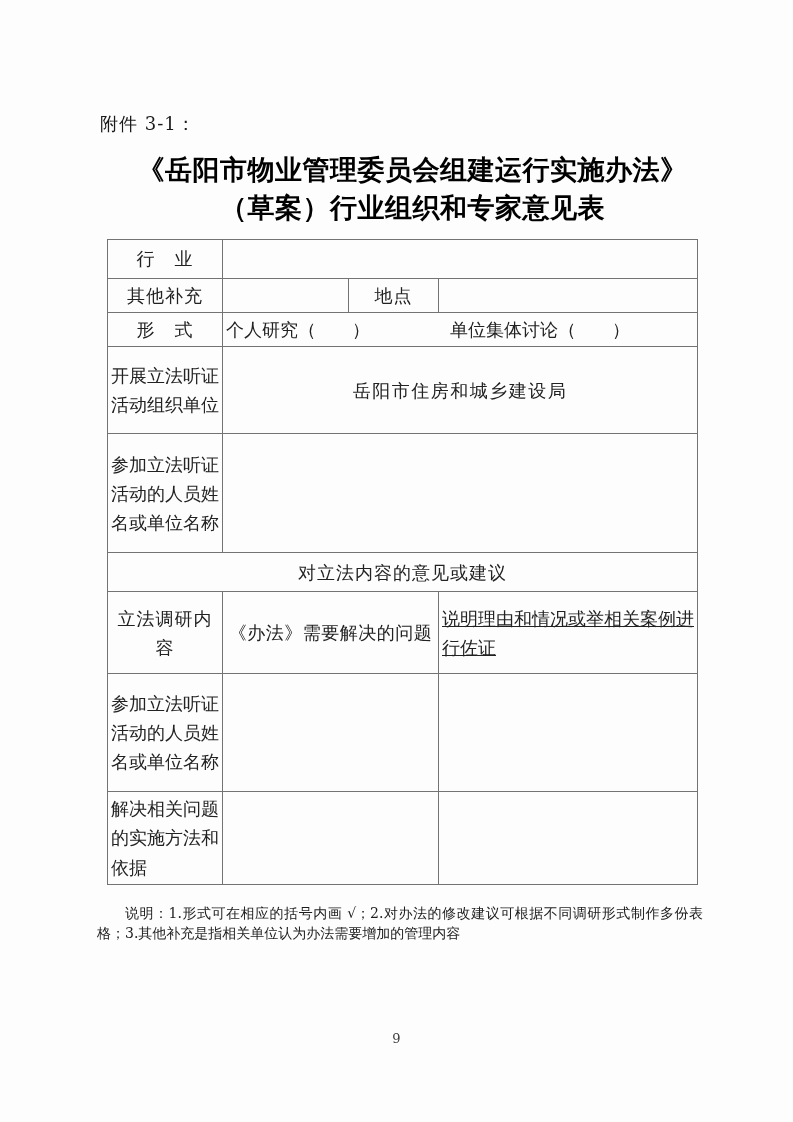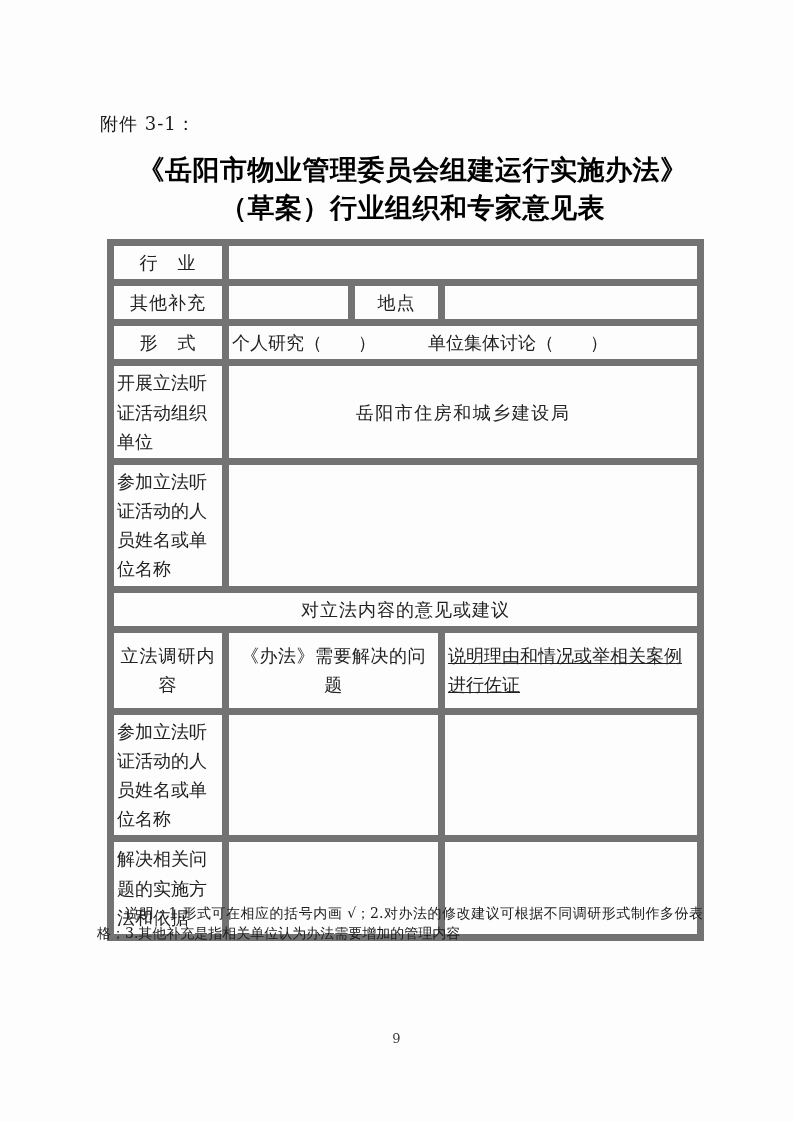--- a/index.html
+++ b/index.html
@@ -39,39 +39,39 @@
   }
   table.form-table {
     position: absolute;
     left: 107px;
     top: 239px;
     width: 590px;
     border-collapse: collapse;
     table-layout: fixed;
   }
   table.form-table td {
-    border: 7px solid #737373;
+    border: 1px solid #737373;
     font-size: 18px;
     color: #222222;
     vertical-align: middle;
     padding: 2px 3px;
     word-break: break-all;
     line-height: 1.62;
   }
   td.lab-c { text-align: center; letter-spacing: 1px; }
   td.lab-l { text-align: left; padding-left: 5px; padding-right: 2px; }
   td.val   { text-align: left; }
   td.sec-c { text-align: center; letter-spacing: 1px; }
   td.organizer-val {
     text-align: center;
     padding-right: 125px;
     letter-spacing: 1.5px;
   }
   td.format-cell { text-align: left; padding-left: 40px; }
-  td.format-cell .opt2 { margin-left: 52px; }
+  td.format-cell .opt2 { margin-left: 80px; }
   td.justify-head {
     text-align: left;
     padding-left: 10px;
     padding-right: 52px;
     line-height: 1.9;
     text-decoration: underline;
   }
   td.problems-head { text-align: center; letter-spacing: 0.5px; }
   .note {
     position: absolute;

